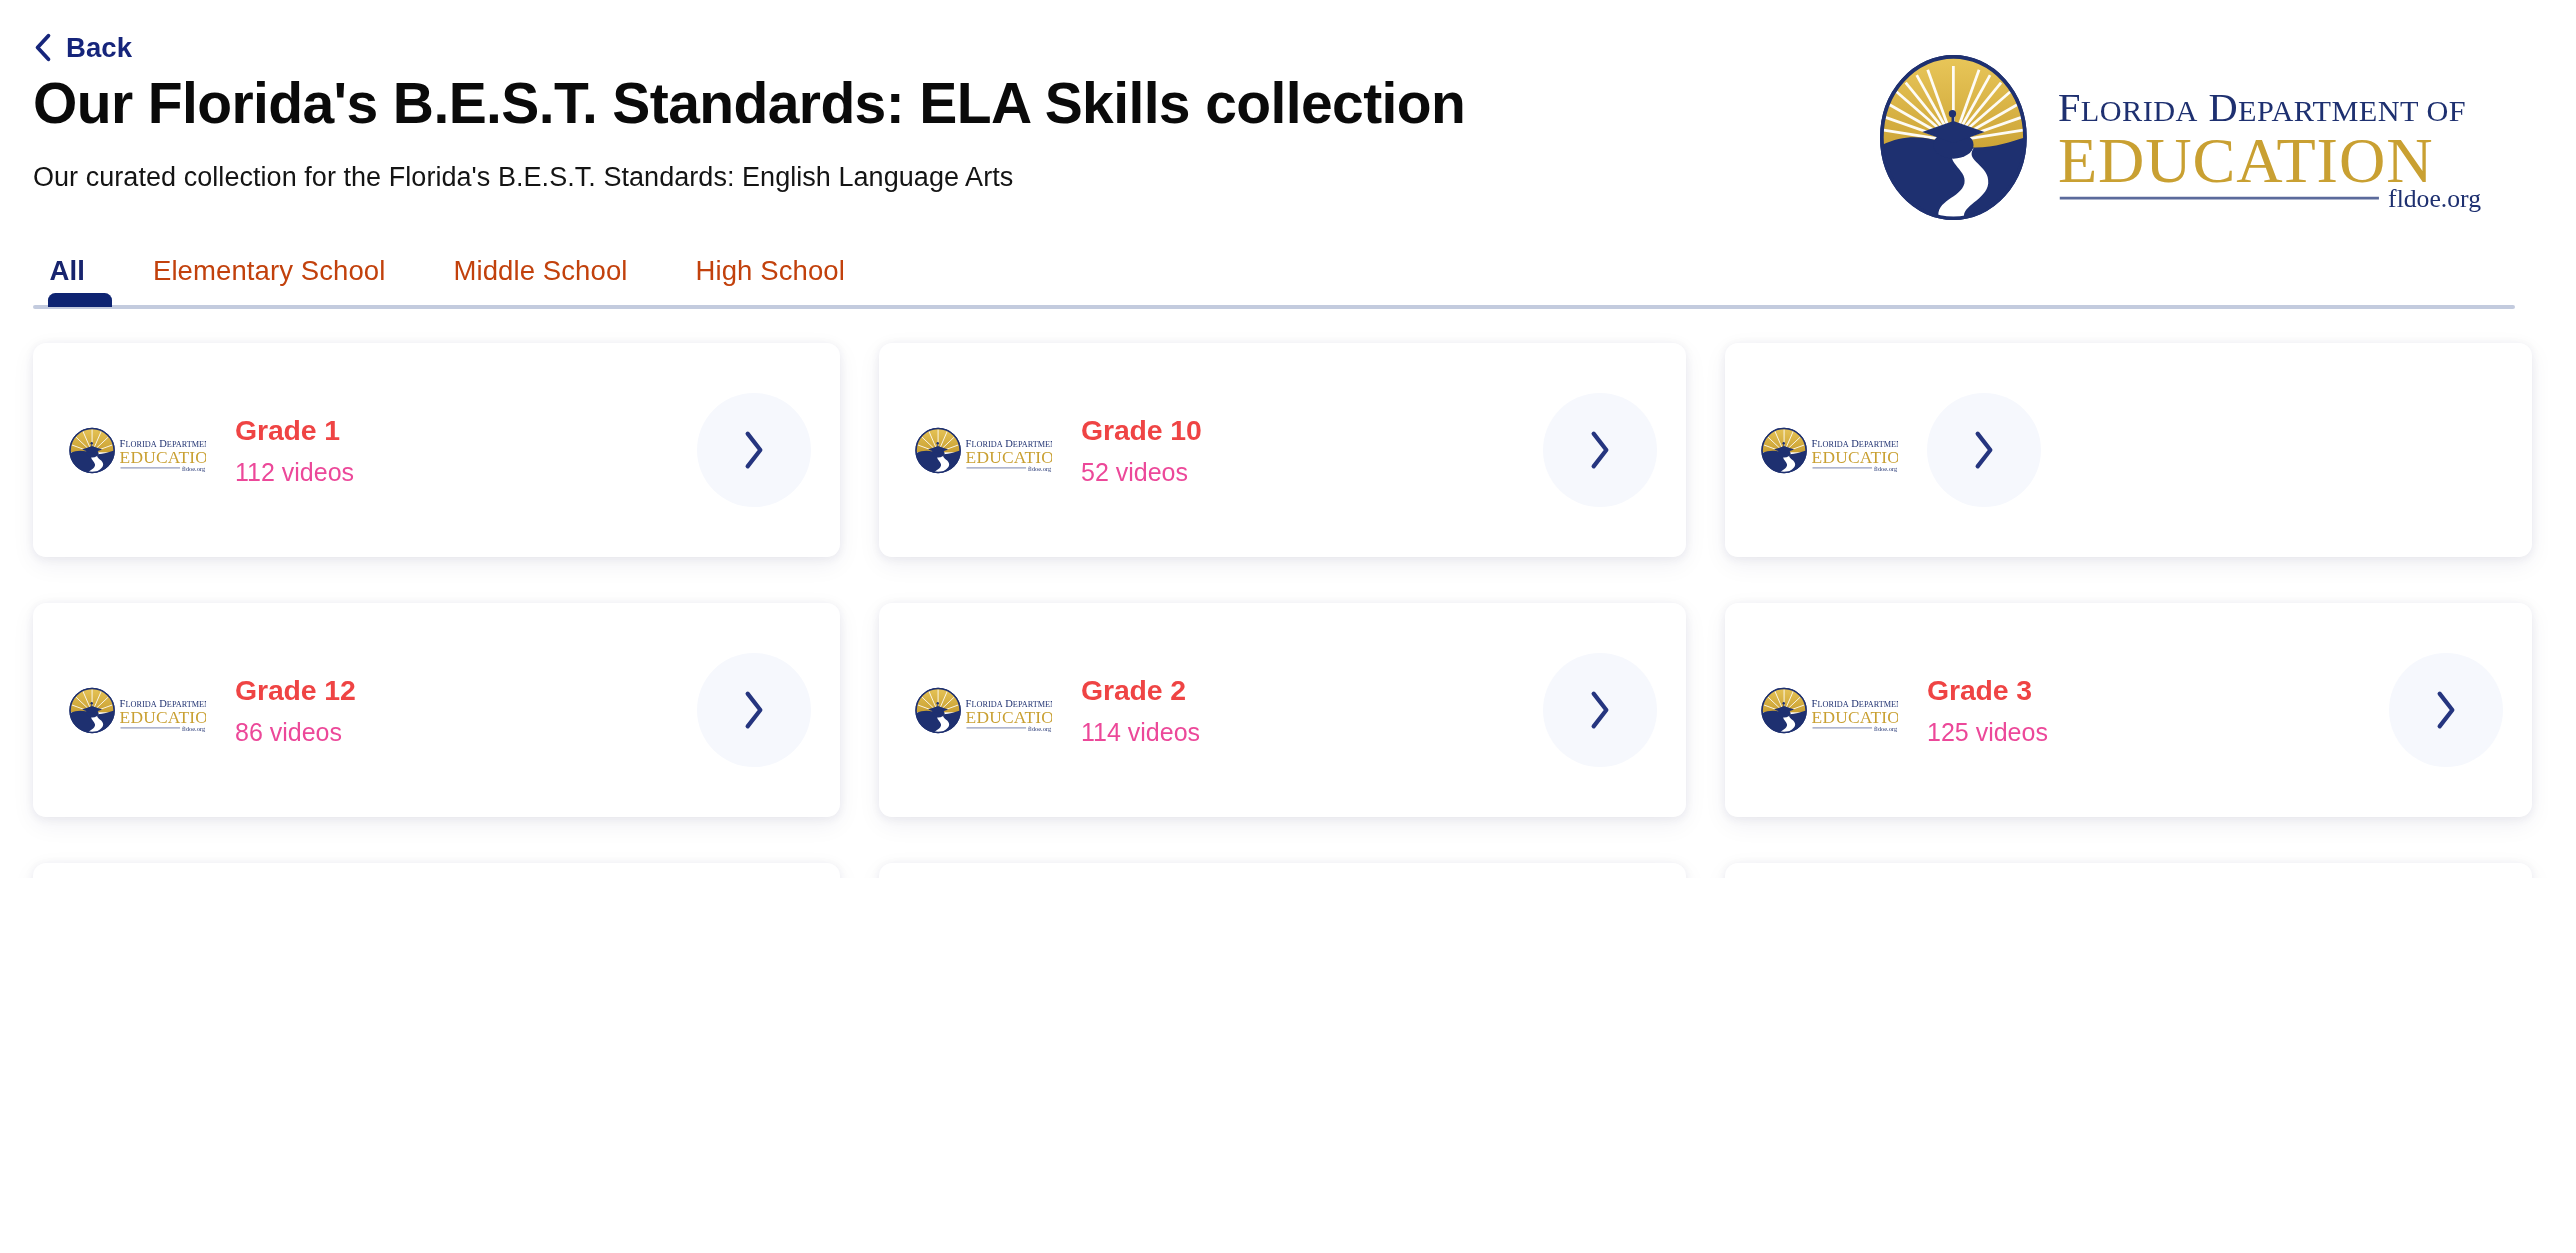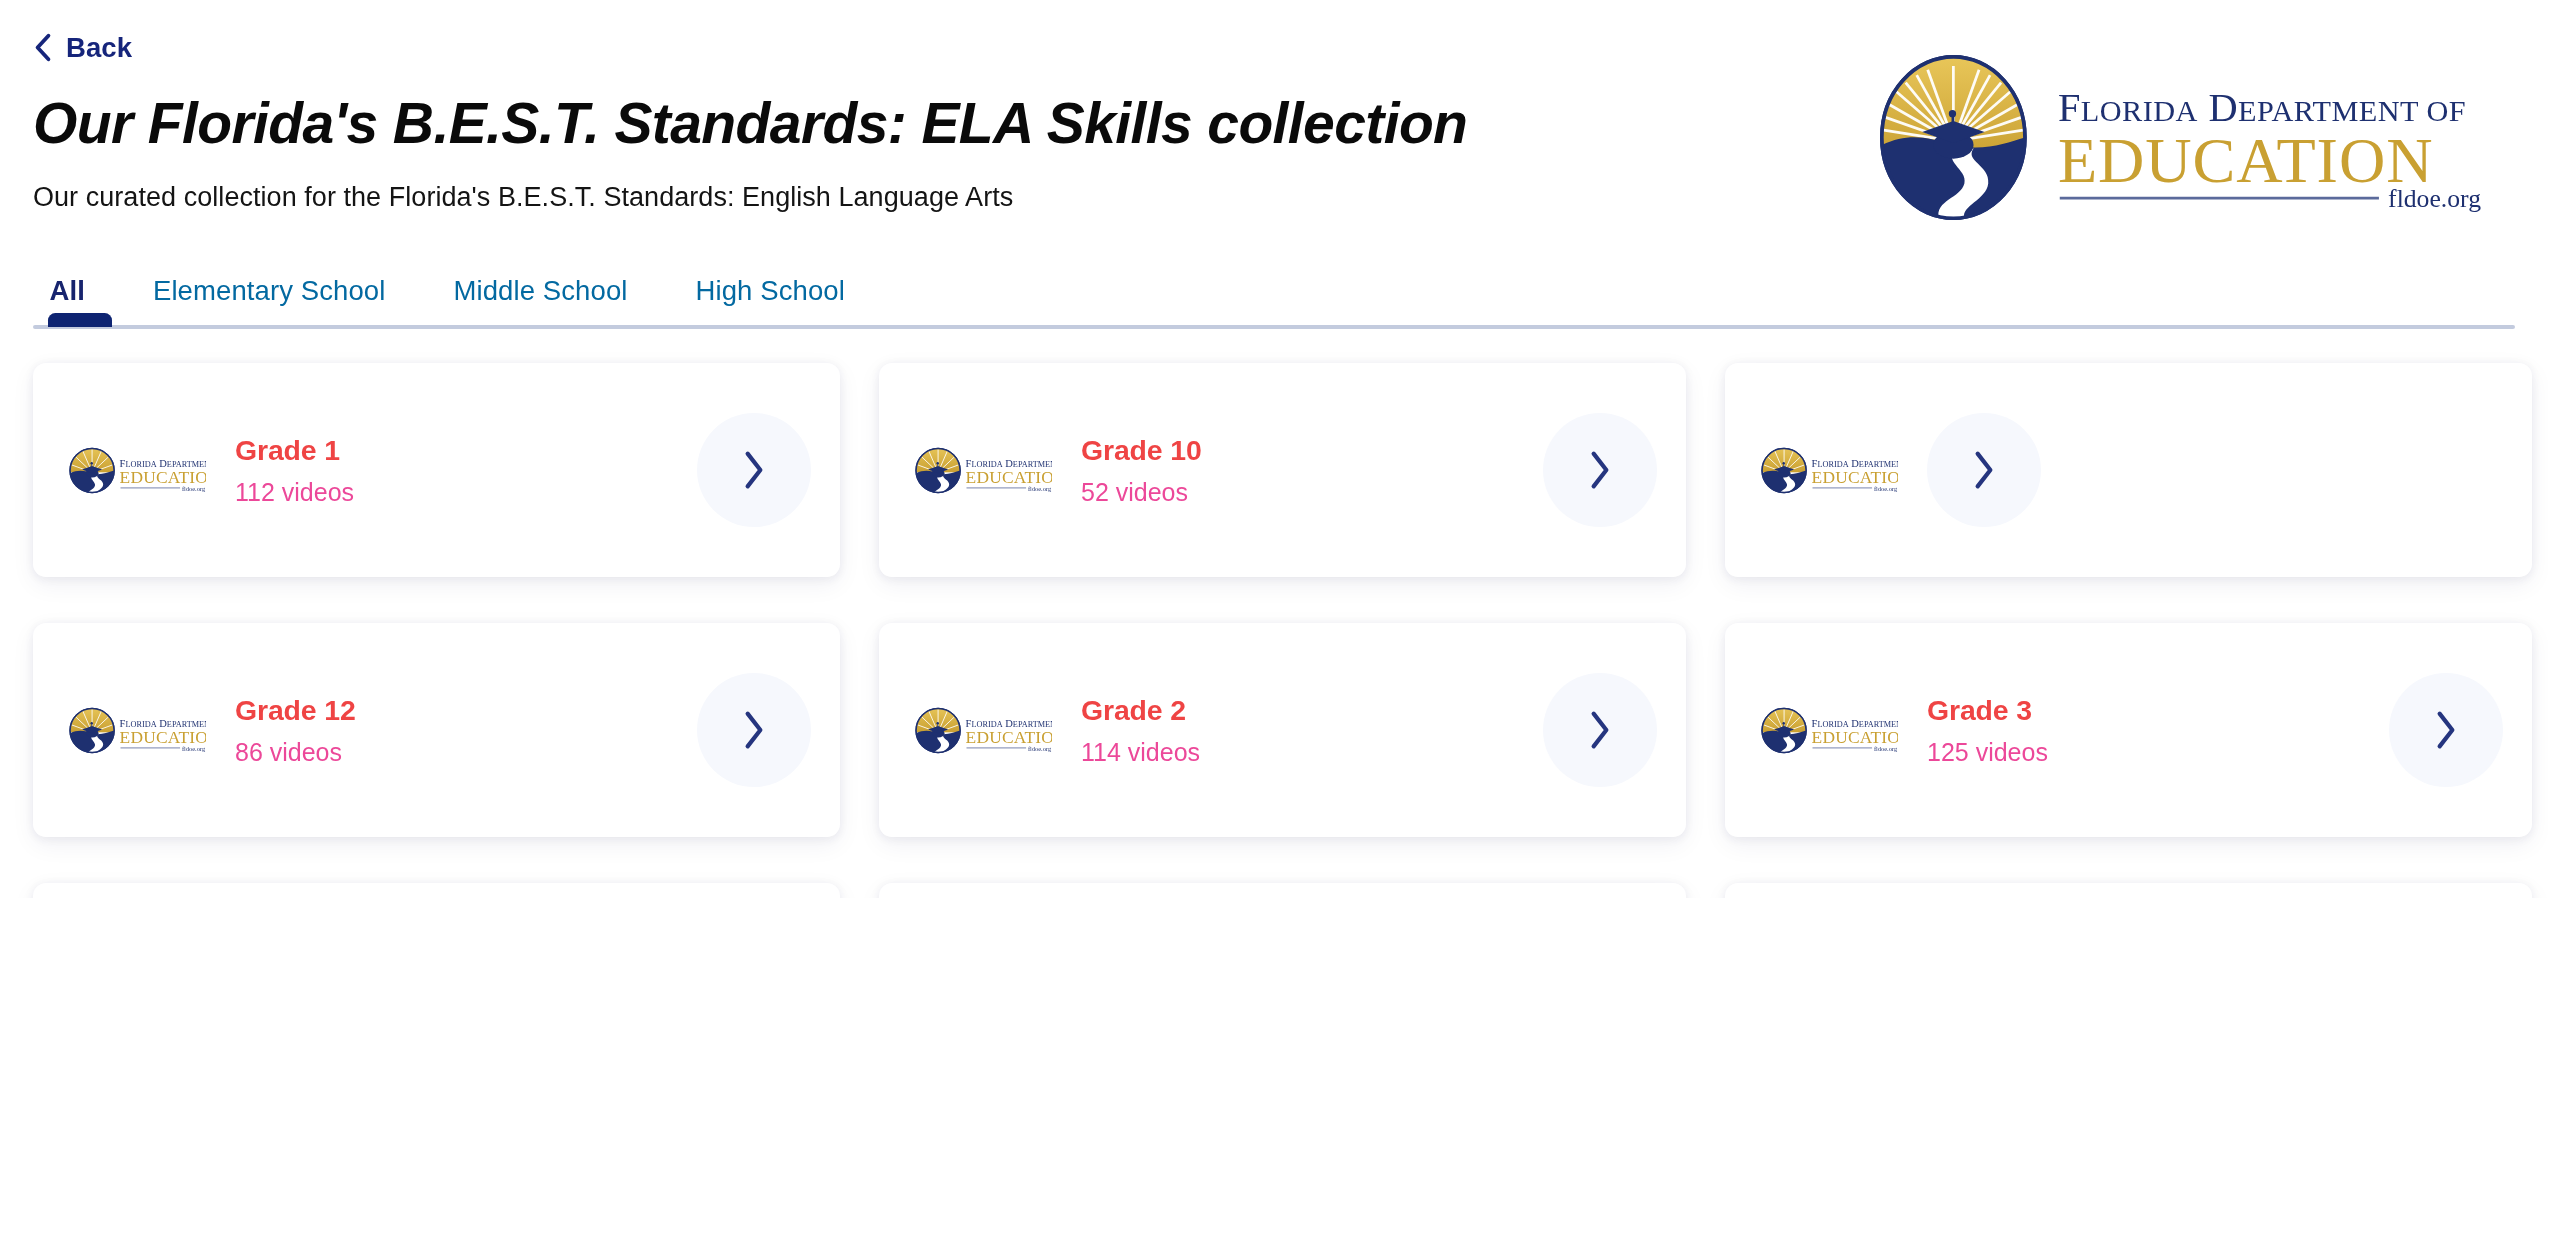--- a/index.html
+++ b/index.html
@@ -46,27 +46,26 @@
 
   .back-label {
     font-size: 27.5px;
     font-weight: 700;
     color: #16257B;
     letter-spacing: 0.1px;
     line-height: 1;
   }
 
   .page-title {
-    margin-top: 28px;
+    margin-top: 8px;
     font-size: 57px;
     font-weight: 700;
     color: #0A0A0A;
     letter-spacing: -0.6px;
     line-height: 1.08;
-    font-style: italic;
   }
 
   .page-subtitle {
     margin-top: 26px;
     font-size: 27px;
     font-weight: 400;
     color: #141414;
     letter-spacing: 0.05px;
     line-height: 1.25;
   }
@@ -94,21 +93,21 @@
     gap: 16px;
     position: relative;
     z-index: 2;
   }
 
   .tab {
     position: relative;
     padding: 0 26px 20px 26px;
     font-size: 27.5px;
     font-weight: 400;
-    color: #0369a1;
+    color: #c2410c;
     cursor: pointer;
     background: none;
     border: none;
     font-family: inherit;
     white-space: nowrap;
     letter-spacing: 0.1px;
   }
 
   .tab:first-child { padding-left: 16.5px; }
 

